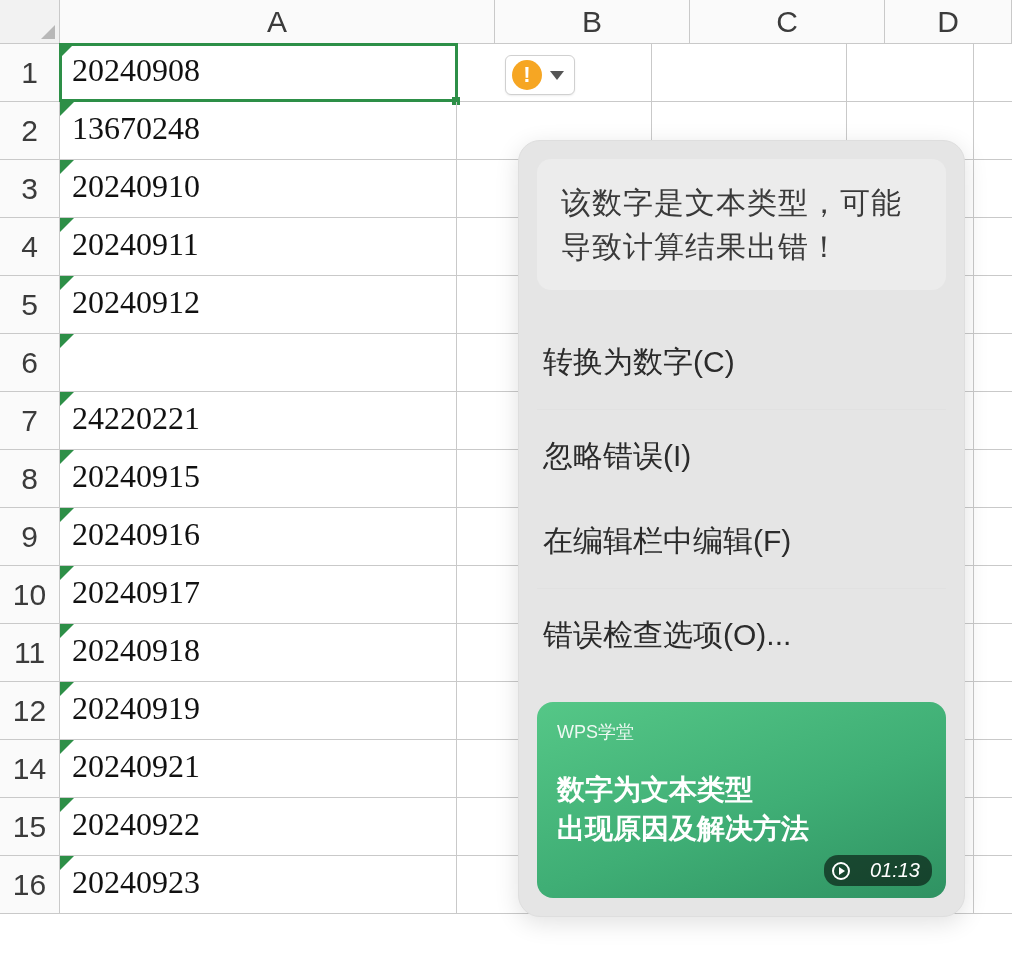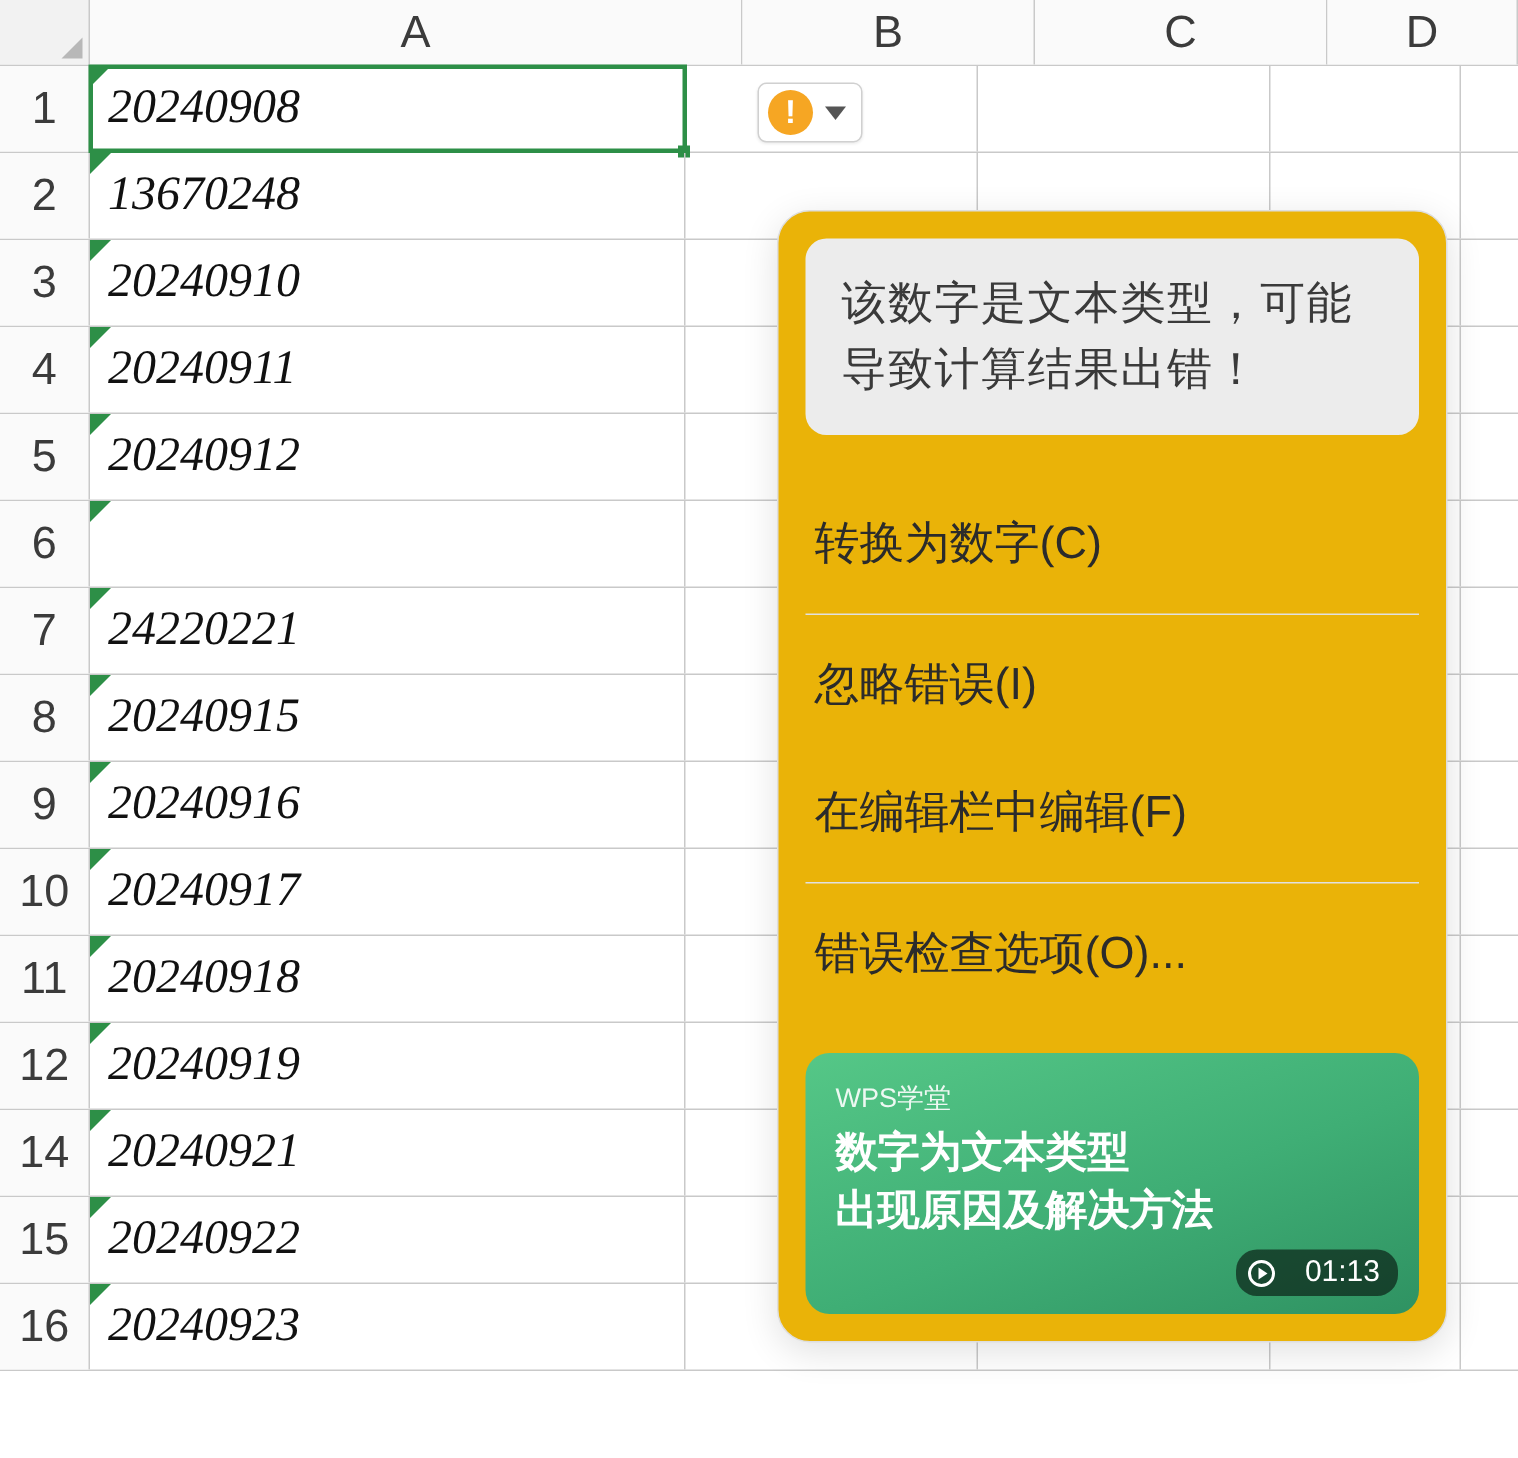--- a/index.html
+++ b/index.html
@@ -14,48 +14,48 @@
   .colA { width: 435px; }
   .colB { width: 195px; }
   .colC { width: 195px; }
   .colD { width: 127px; }
 
   
   .rows { }
   .row { display: flex; height: 58px; border-bottom: 1px solid #c9c9c9; }
   .row-h { width: 60px; text-align: center; font-size: 30px; color: #3b3b3b; line-height: 58px; border-right: 1px solid #c9c9c9; background: #fafafa; }
   .cell { border-right: 1px solid #c9c9c9; font-size: 32px; font-family: "Times New Roman", serif; color: #111; padding: 8px 12px 0 12px; position: relative; }
-  .cellA { width: 397px; font-style: italic; }
+  .cellA { width: 397px; }
   .cellB { width: 195px; }
   .cellC { width: 195px; }
   .cellD { width: 127px; }
 
   
   .err-tri { position: absolute; left: 0; top: 0; width: 0; height: 0; border-top: 14px solid #2d8f47; border-right: 14px solid transparent; }
 
   
   .row.r1 .cellA { outline: 3px solid #2d8f47; outline-offset: -2px; background: #fff; }
   .row.r1 .cellA::after { content:""; position:absolute; right:-4px; bottom:-4px; width:8px; height:8px; background:#2d8f47; }
 
   
   .err-btn { position: absolute; left: 505px; top: 55px; display: flex; align-items: center; gap: 6px; background: #fff; border: 1px solid #d0d0d0; border-radius: 6px; padding: 4px 10px 4px 6px; box-shadow: 0 1px 2px rgba(0,0,0,.08); }
   .err-badge { width: 30px; height: 30px; border-radius: 50%; background: #f6a623; color: #fff; font-size: 22px; font-weight: bold; text-align: center; line-height: 30px; }
   .err-caret { width: 0; height: 0; border-left: 7px solid transparent; border-right: 7px solid transparent; border-top: 9px solid #555; margin-left: 2px; }
 
   
-  .menu { position: absolute; left: 518px; top: 140px; width: 447px; background: #eab308; border: 1px solid #dedede; border-radius: 22px; box-shadow: 0 6px 24px rgba(0,0,0,.12); padding: 18px 18px 18px 18px; }
+  .menu { position: absolute; left: 518px; top: 140px; width: 447px; background: #e5e5e5; border: 1px solid #dedede; border-radius: 22px; box-shadow: 0 6px 24px rgba(0,0,0,.12); padding: 18px 18px 18px 18px; }
   .menu-tip { background: #ececec; border-radius: 14px; padding: 22px 24px; font-size: 30px; color: #3a3a3a; line-height: 1.45; margin-bottom: 30px; letter-spacing: 1px; }
   .menu-item { font-size: 30px; color: #2b2b2b; padding: 22px 6px; cursor: pointer; }
   .menu-sep { height: 1px; background: #e1e1e1; margin: 4px 0; }
 
   
   .video-card { background: linear-gradient(160deg,#55c787 0%, #3fae75 55%, #2f9262 100%); border-radius: 16px; padding: 18px 20px 50px 20px; color: #fff; margin-top: 24px; position: relative; overflow: hidden; }
-  .video-brand { font-size: 18px; opacity: .9; margin-bottom: 4px; }
+  .video-brand { font-size: 18px; opacity: .9; margin-bottom: 26px; }
   .video-title { font-size: 28px; font-weight: 700; line-height: 1.4; }
-  .video-time { position: absolute; right: 14px; bottom: 12px; background: rgba(0,0,0,.55); border-radius: 14px; padding: 4px 12px 4px 8px; display: flex; align-items: center; gap: 20px; font-size: 20px; }
+  .video-time { position: absolute; right: 14px; bottom: 12px; background: rgba(0,0,0,.55); border-radius: 14px; padding: 4px 12px 4px 8px; display: flex; align-items: center; gap: 20px; font-size: 20px; font-style: italic; }
   .play-icon { width: 18px; height: 18px; border: 2px solid #fff; border-radius: 50%; position: relative; }
   .play-icon::after { content:""; position:absolute; left:5px; top:3px; width:0; height:0; border-top:4px solid transparent; border-bottom:4px solid transparent; border-left:6px solid #fff; }
 </style>
 </head>
 <body>
 
 <div class="sheet">
 
   <div class="col-headers">
     <div class="corner"></div>

